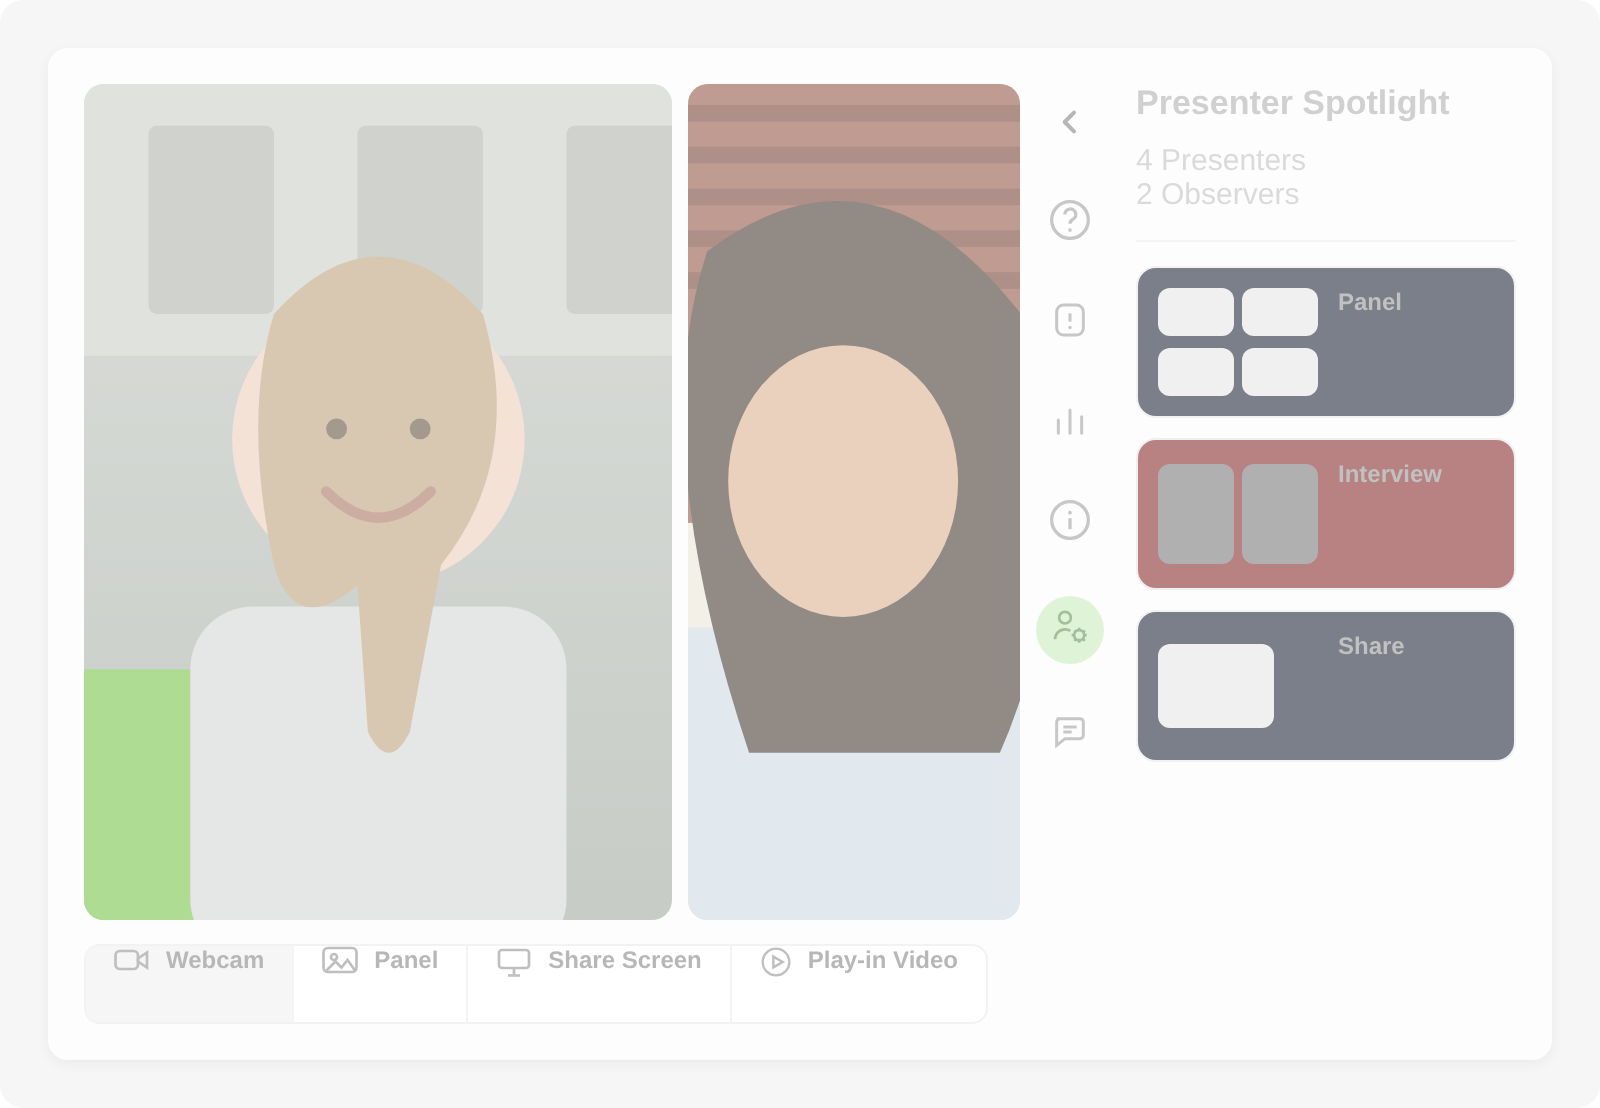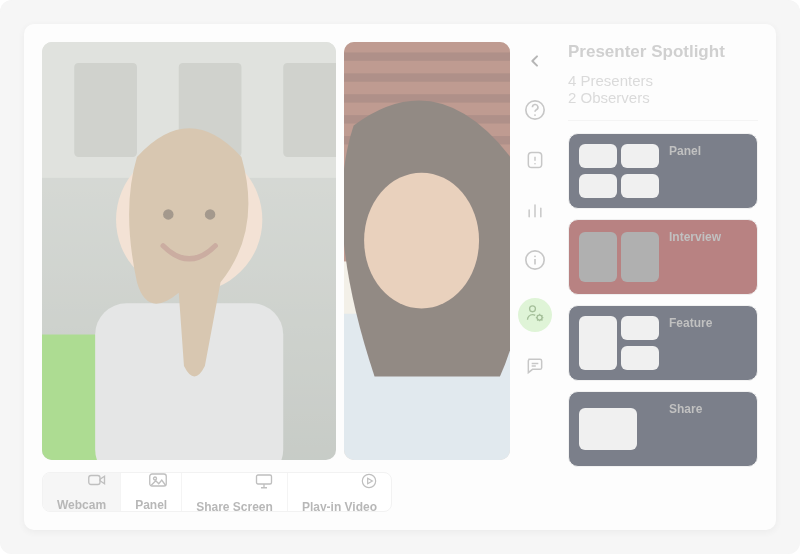--- a/index.html
+++ b/index.html
@@ -22,24 +22,23 @@
   .tile.big { width: 64%; }
   .tile.small { width: 36%; }
   .tile svg { width: 100%; height: 100%; display:block; }
 
   .toolbar {
     display: flex; align-items: center; gap: 0; height: 40px;
     border: 1px solid #e7e7e7; border-radius: 8px; background: #fff;
     overflow: hidden; width: fit-content;
   }
   .tb-btn {
-    display: flex; align-items: flex-end; gap: 8px; padding: 0 14px; height: 100%;
+    display: flex; align-items: flex-start; gap: 8px; padding: 0 14px; height: 100%;
     font-size: 12px; font-weight: 600; color: #7d7d7d; cursor: pointer;
     border-right: 1px solid #ececec;
-    flex-direction: column;
   }
   .tb-btn:last-child { border-right: none; }
   .tb-btn.active { background: #eeeeee; }
   .tb-btn svg { stroke: #8b8b8b; }
 
   .iconstrip {
     width: 42px; display: flex; flex-direction: column; align-items: center; gap: 22px; padding-top: 8px;
   }
   .strip-top-chevron {
     width: 26px; height: 26px; display:flex; align-items:center; justify-content:center; cursor:pointer;
@@ -261,28 +260,20 @@
         </div>
 
         <div class="layout-card selected">
           <div class="thumb interview">
             <div class="cell c1"></div>
               <div class="cell c2"></div>
           </div>
           <div class="layout-label">Interview</div>
         </div>
 
-        <div class="layout-card">
-          <div class="thumb feature">
-            <div class="cell c1"></div>
-              <div class="cell c2"></div>
-              <div class="cell c3"></div>
-          </div>
-          <div class="layout-label">Feature</div>
-        </div>
 
         <div class="layout-card">
           <div class="thumb solo">
             <div class="cell c1"></div>
           </div>
           <div class="layout-label">Share</div>
         </div>
       </div>
 
     </div>

